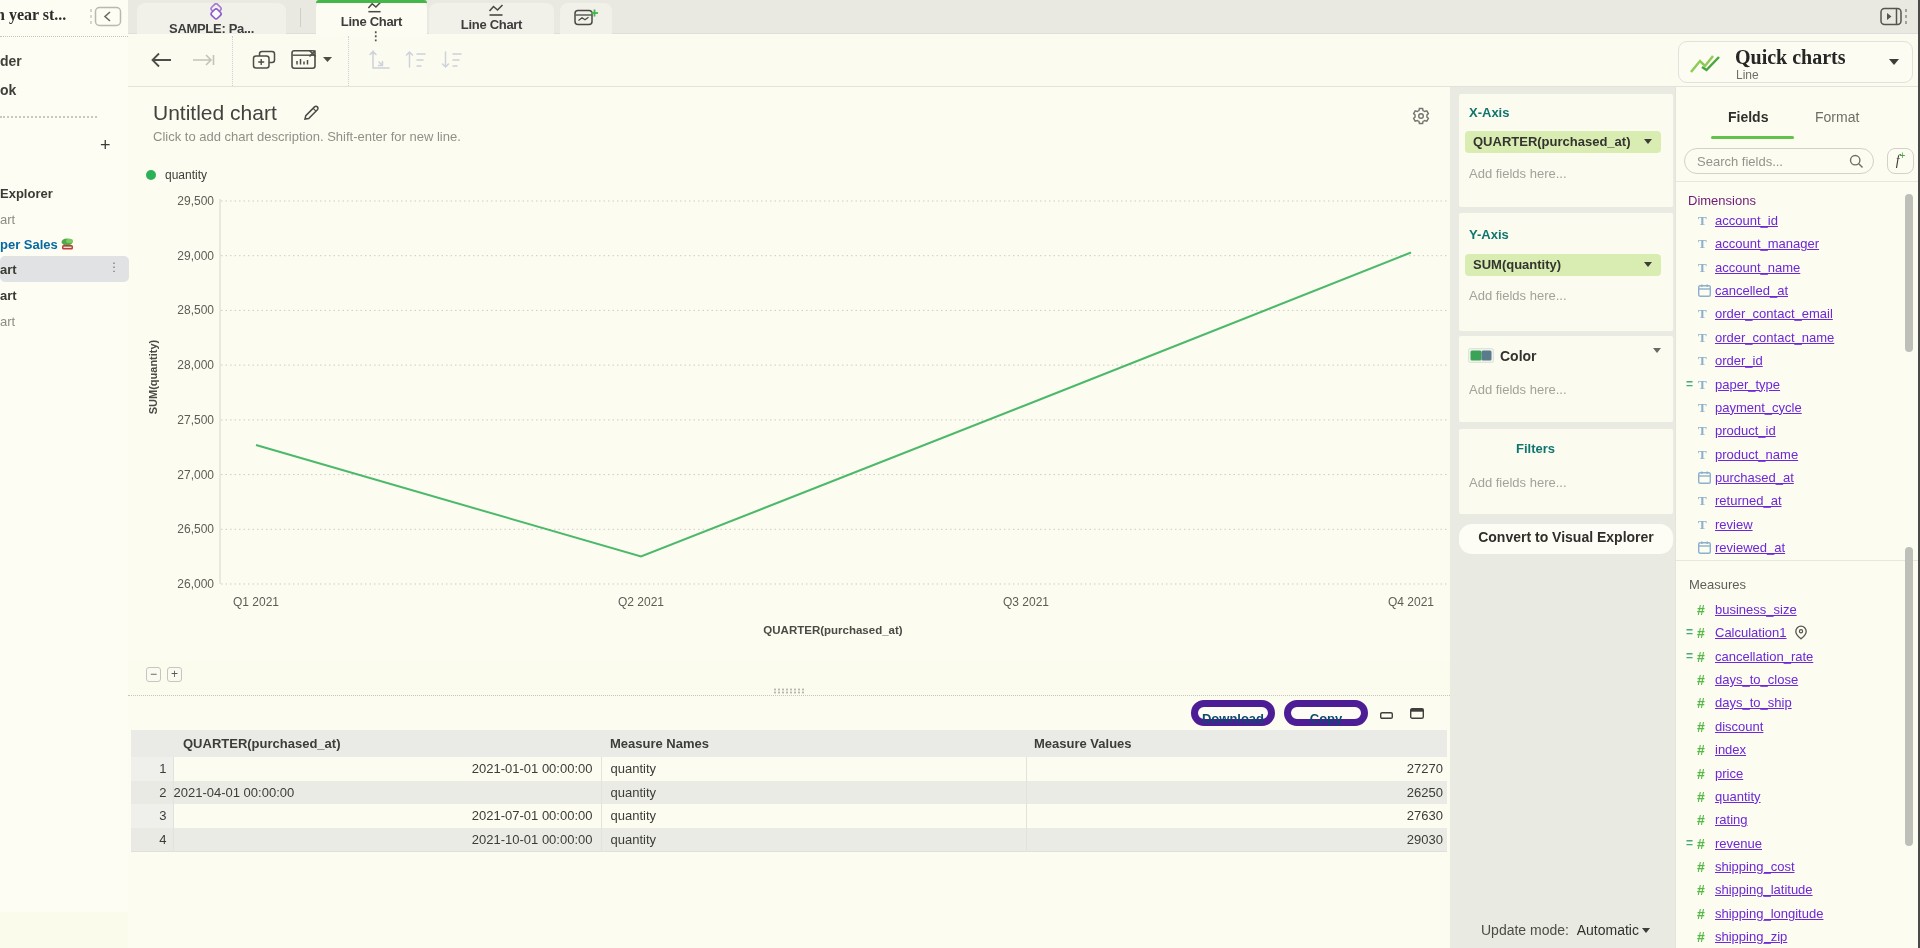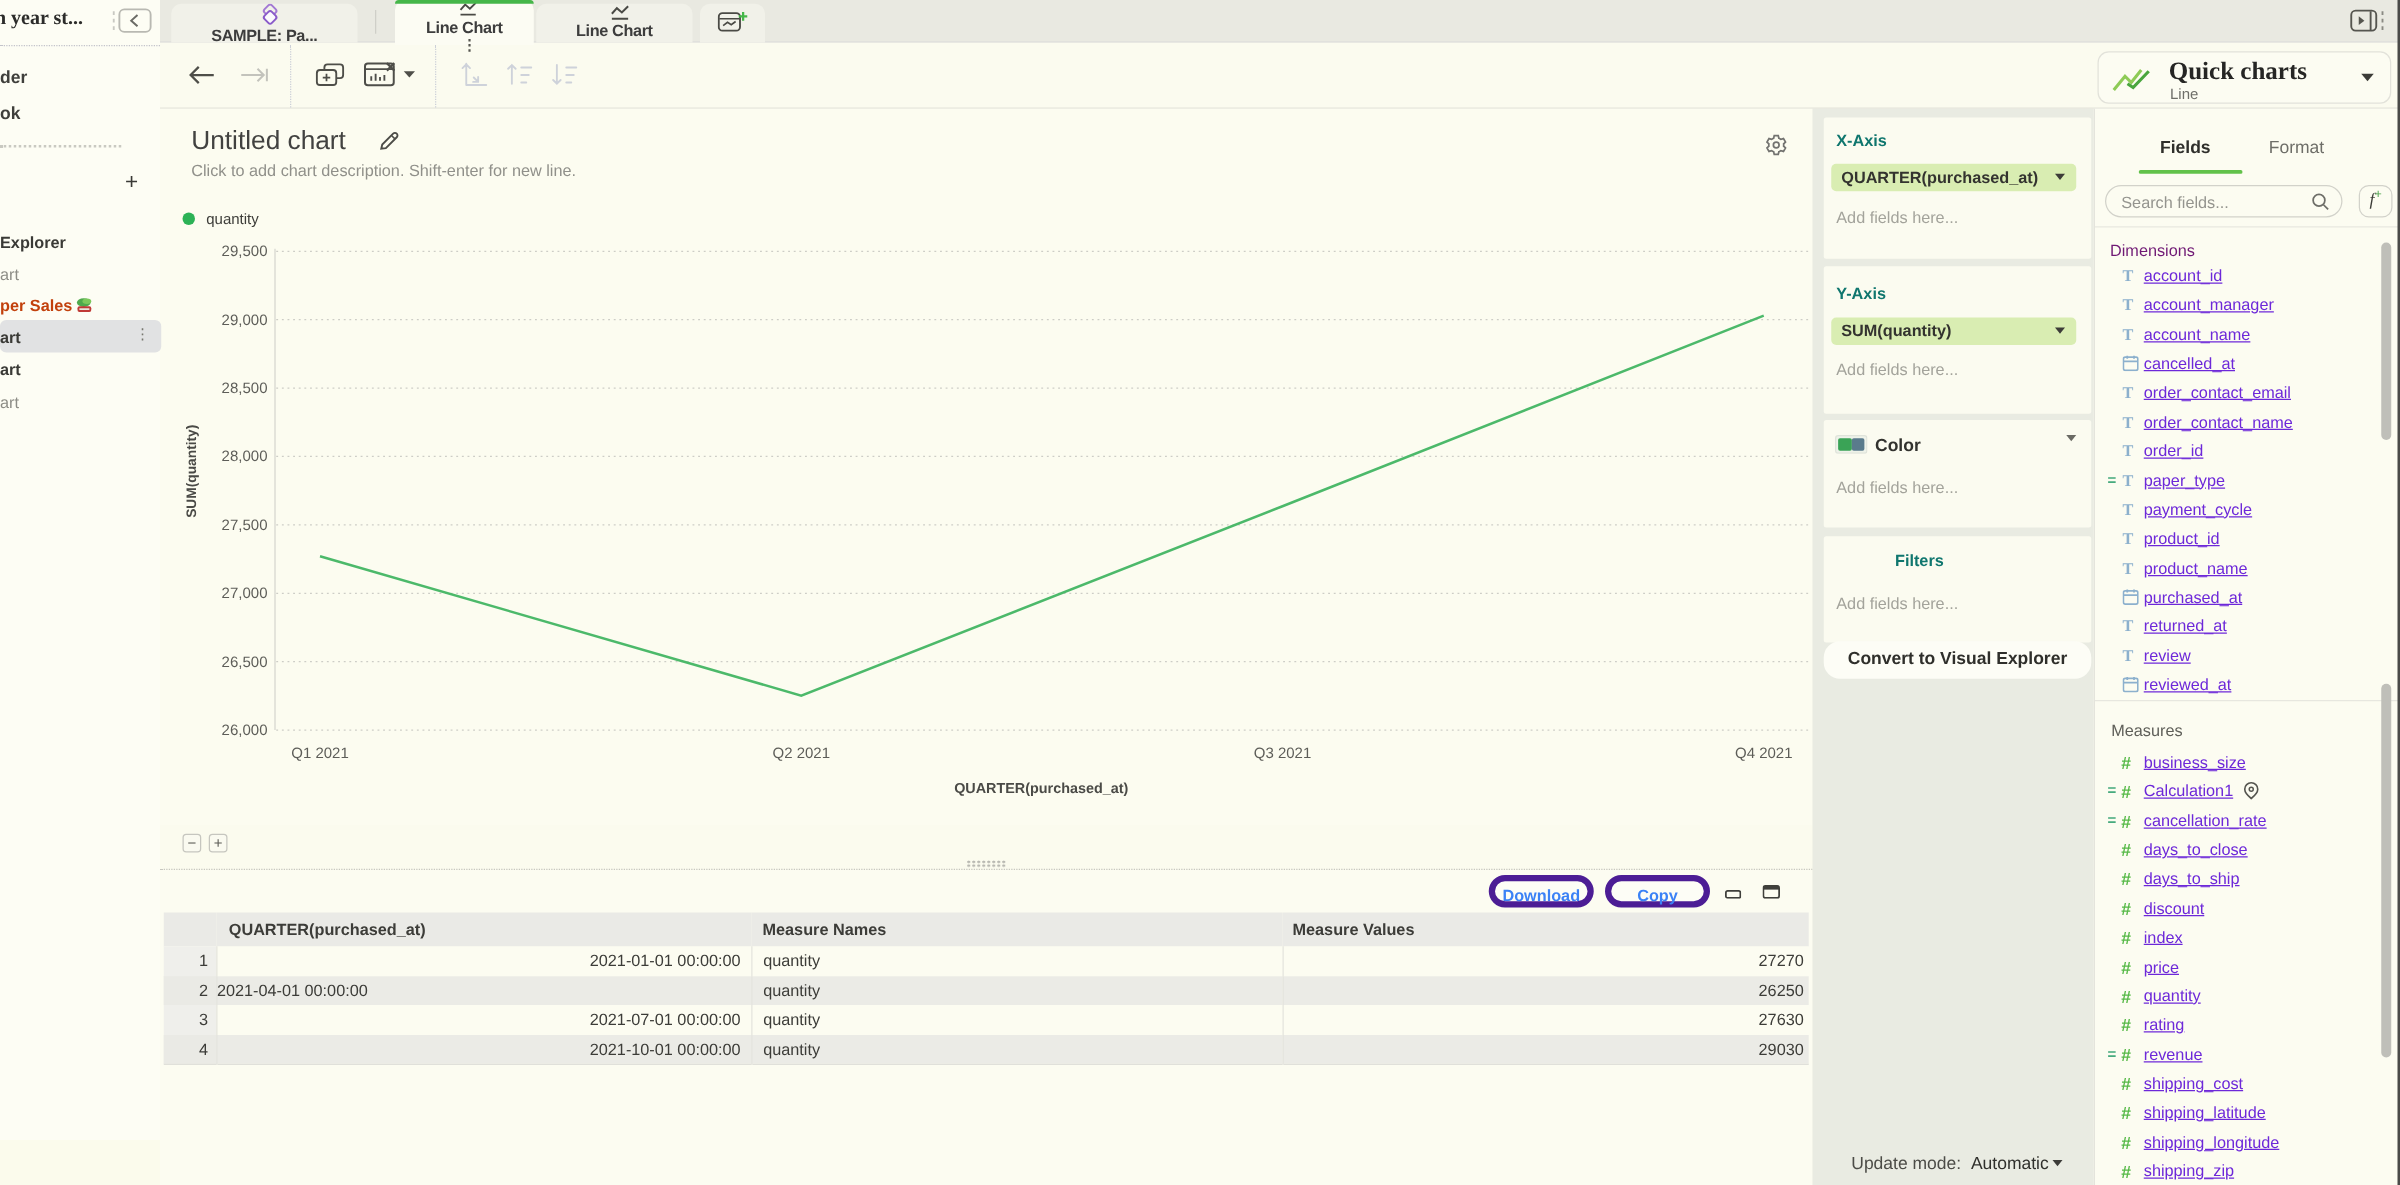--- a/index.html
+++ b/index.html
@@ -22,21 +22,21 @@
   #toolbar { left:128px; top:34px; width:1792px; height:53px; background:#fbfbef; border-bottom:1px solid #e3e3da; }
 
   
   #chartcard { left:128px; top:87px; width:1322px; height:573px; background:#fcfcf0; }
   
   #chartfoot { left:128px; top:660px; width:1322px; height:36px; background:#fbfbee; border-bottom:1px dotted #c6c6be; }
   .zoombtn { position:absolute; top:7px; width:15px; height:15px; border:1px solid #c6c6bf; border-radius:3px; background:#fafaf0; color:#5a5a55; font-size:12px; line-height:12px; text-align:center; }
 
   
   #tablepanel { left:128px; top:696px; width:1322px; height:252px; background:#fcfcf1; }
-  .pillbtn { position:absolute; top:4px; height:26px; border:5px solid #4c1d95; border-radius:13px; background:#fdfdf6; font-size:13px; font-weight:bold; color:#3b82f6; text-align:center; line-height:24px; }
+  .pillbtn { position:absolute; top:4px; height:26px; border:7px solid #4c1d95; border-radius:13px; background:#fdfdf6; font-size:13px; font-weight:bold; color:#0c4a6e; text-align:center; line-height:24px; }
 
   
   #midpanel { left:1450px; top:87px; width:225px; height:861px; background:#e9ebe2; }
   .mbox { position:absolute; left:9px; width:214px; background:#fbfbf0; border-radius:2px; }
   .mbox h3 { font-size:13px; color:#0f766e; padding:10px 0 0 10px; }
   .addf { position:absolute; left:10px; font-size:13px; color:#a3a39b; }
   .pill { position:absolute; left:6px; width:196px; height:22px; background:#d9edb2; border-radius:4px; font-size:13px; font-weight:bold; color:#33332f; line-height:22px; padding-left:8px; }
   .pill .car { position:absolute; right:9px; top:8px; width:0; height:0; border-left:4px solid transparent; border-right:4px solid transparent; border-top:5px solid #3c3c38; }
 
   
@@ -239,21 +239,21 @@
       <rect x="13.5" y="2.5" width="10" height="10" rx="1.5" fill="#5a7b8c"></rect>
     </svg>
     <div style="position:absolute; left:41px; top:12px; font-size:14px; font-weight:bold; color:#32322e;">Color</div>
     <div style="position:absolute; right:12px; top:12px; width:0; height:0; border-left:4px solid transparent; border-right:4px solid transparent; border-top:5px solid #6a6a64;"></div>
     <div class="addf" style="top:46px;">Add fields here...</div>
   </div>
   <div class="mbox" style="top:342px; height:85px;">
     <h3 style="padding-top:12px;margin-left:47px;">Filters</h3>
     <div class="addf" style="top:46px;">Add fields here...</div>
   </div>
-  <div style="position:absolute; left:9px; top:426px; width:214px; height:30px; background:#fdfdf6; border-radius:13px; text-align:center; line-height:27px; font-size:14px; font-weight:bold; color:#2f2f2b;">Convert to Visual Explorer</div>
+  <div style="position:absolute; left:9px; top:437px; width:214px; height:30px; background:#fdfdf6; border-radius:13px; text-align:center; line-height:27px; font-size:14px; font-weight:bold; color:#2f2f2b;">Convert to Visual Explorer</div>
   <div style="position:absolute; left:31px; top:835px; font-size:14px; color:#4c4c47;">Update mode: &nbsp;<span style="color:#30302c;">Automatic</span></div>
   <div style="position:absolute; left:192px; top:841px; width:0; height:0; border-left:4.5px solid transparent; border-right:4.5px solid transparent; border-top:5.5px solid #3c3c38;"></div>
 </div>
 <div class="abs" id="fieldspanel">
   <div style="position:absolute; left:52px; top:22px; font-size:14px; font-weight:bold; color:#2f2f2b;">Fields</div>
   <div style="position:absolute; left:139px; top:22px; font-size:14px; color:#6e6e68;">Format</div>
   <div style="position:absolute; left:35px; top:49px; width:83px; height:3px; background:#62c24a; border-radius:2px;"></div>
   <div style="position:absolute; left:8px; top:61px; width:190px; height:26px; border:1px solid #d2d2ca; border-radius:13px;">
     <span style="position:absolute; left:12px; top:5px; font-size:13px; color:#94948e;">Search fields...</span>
     <svg style="position:absolute; right:9px; top:5px;" width="15" height="15" viewBox="0 0 15 15">
@@ -435,21 +435,21 @@
     <line x1="6" y1="15" x2="6" y2="18" stroke="#c9c9c2" stroke-width="1.5"></line>
     <path d="M25 6 L20 10.5 L25 15" fill="none" stroke="#6b6b66" stroke-width="1.6"></path>
   </svg>
   <div class="t" style="left:0px; top:36px; width:128px; border-top:1px dotted #c3c3ca;"></div>
   <div class="t" style="left:0px; top:53px; font-size:14px; font-weight:bold; color:#3f3f3b;">der</div>
   <div class="t" style="left:0px; top:82px; font-size:14px; font-weight:bold; color:#3f3f3b;">ok</div>
   <div class="t" style="left:0px; top:116px; width:97px; border-top:2px dotted #c9c9c1;"></div>
   <div class="t" style="left:100px; top:135px; font-size:18px; color:#3a3a36;">+</div>
   <div class="t" style="left:0px; top:186px; font-size:13px; font-weight:bold; color:#3a3a36;">Explorer</div>
   <div class="t" style="left:0px; top:212px; font-size:13px; color:#8d8d86;">art</div>
-  <div class="t" style="left:0px; top:237px; font-size:13px; font-weight:bold; color:#c2410c;">per Sales <svg width="13" height="13" viewBox="0 0 13 13" style="vertical-align:-2px">
+  <div class="t" style="left:0px; top:237px; font-size:13px; font-weight:bold; color:#0369a1;">per Sales <svg width="13" height="13" viewBox="0 0 13 13" style="vertical-align:-2px">
         <ellipse cx="6" cy="4" rx="5.5" ry="3.5" fill="#4faa4d"></ellipse>
         <ellipse cx="8.5" cy="3" rx="3.5" ry="2.2" fill="#7cc95c"></ellipse>
         <rect x="1" y="7" width="11" height="4.5" rx="1.5" fill="#c03a36"></rect>
         <rect x="2.5" y="8.6" width="8" height="1.4" fill="#e8e4da"></rect>
       </svg></div>
   <div class="t" style="left:0px; top:256px; width:129px; height:26px; background:#e1e2e3; border-radius:5px;"></div>
   <div class="t" style="left:0px; top:262px; font-size:13px; font-weight:bold; color:#3a3a36;">art</div>
   <div class="t" style="left:108px; top:260px; font-size:12px; color:#77776f; letter-spacing:0;">⋮</div>
   <div class="t" style="left:0px; top:288px; font-size:13px; font-weight:bold; color:#3a3a36;">art</div>
   <div class="t" style="left:0px; top:314px; font-size:13px; color:#8d8d86;">art</div>

